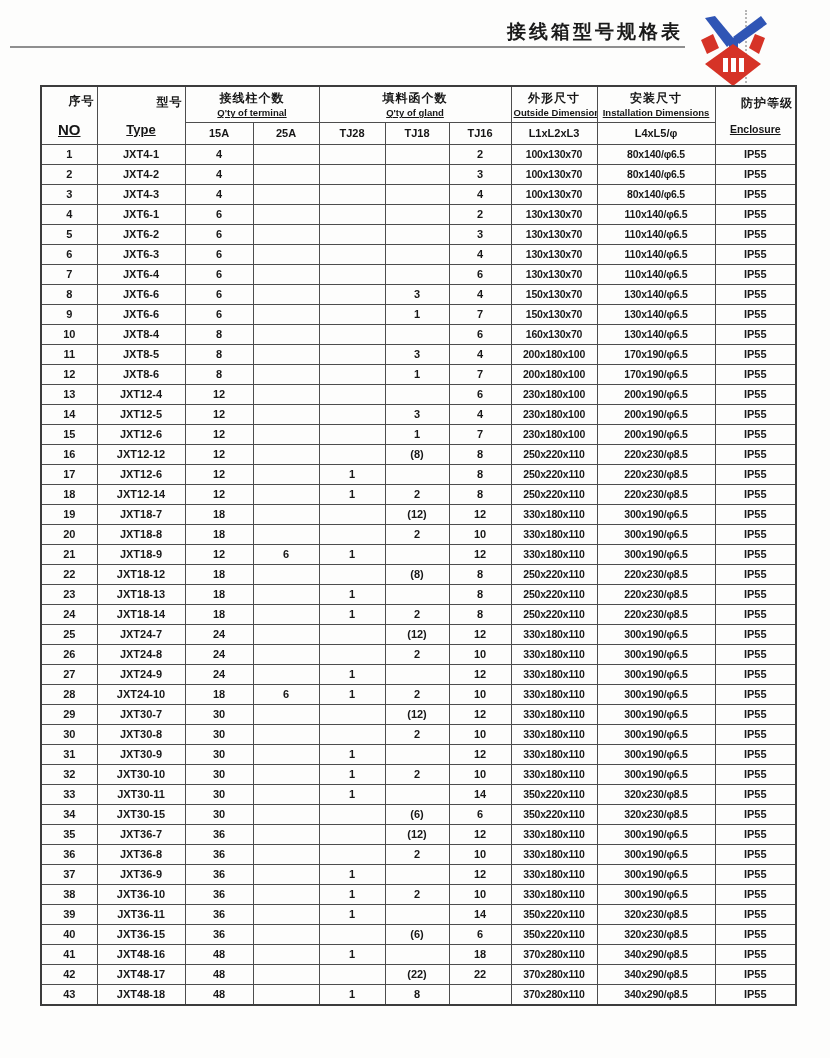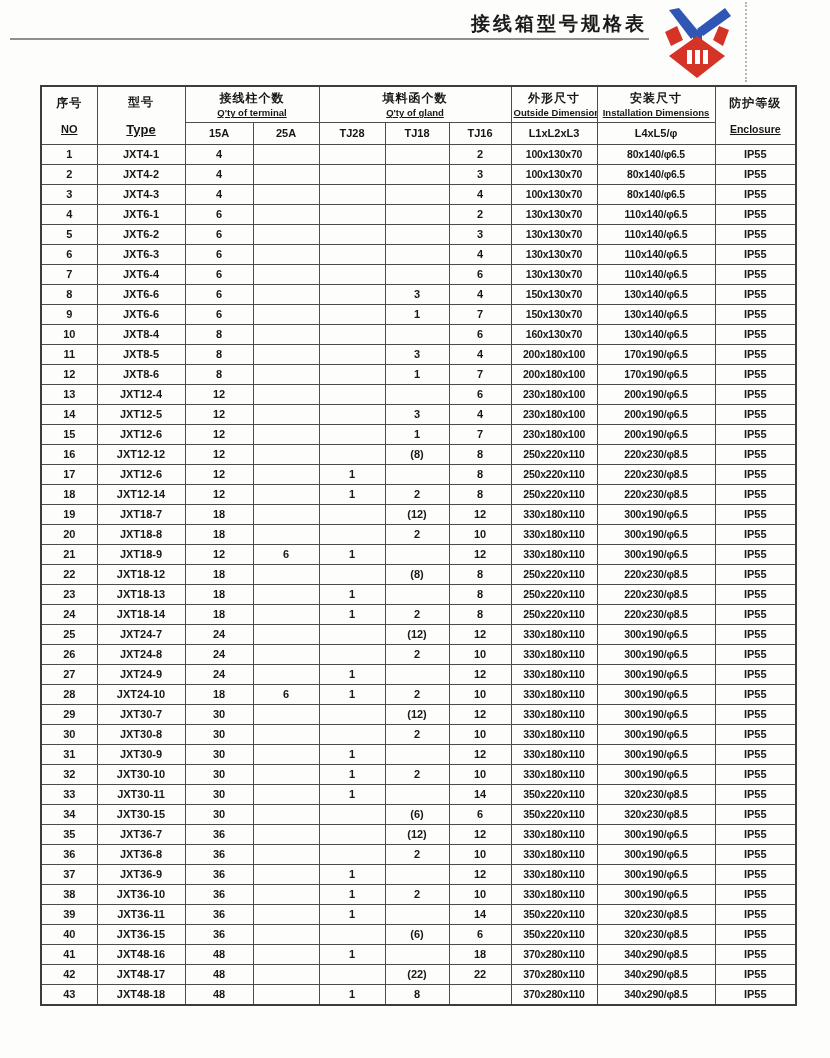--- a/index.html
+++ b/index.html
@@ -6,21 +6,21 @@
   body {
     width:830px; height:1058px; overflow:hidden;
     background:#f4f4f2;
     font-family:"Liberation Sans", sans-serif;
   }
   .page {
     position:relative; width:830px; height:1058px;
     background:#fdfdfc; color:#141414;
   }
   
-  .masthead { position:absolute; top:2px; left:0; width:739px; height:82px; }
+  .masthead { position:absolute; top:10px; left:0; width:739px; height:82px;padding-left:36px; }
   .title-cn {
     position:absolute; top:9px; right:92px;
     font-size:19px; font-weight:bold; letter-spacing:3px; color:#1a1a1a;
   }
   .mast-rule {
     position:absolute; top:36px; left:10px; right:90px;
     border-top:2px solid #8f8f8f;
   }
   .title-en {
     position:absolute; top:42px; right:92px;
@@ -41,21 +41,21 @@
     border:1px solid #4d4d4d;
     padding:0 2px; text-align:center; vertical-align:middle;
     overflow:hidden; white-space:nowrap;
   }
   thead tr.h1 { height:36px; }
   thead tr.h2 { height:22px; }
   thead th { background:#fdfdfc; font-weight:bold; color:#161616; }
   thead .cn { display:block; font-size:12px; letter-spacing:1px; }
   thead .en { display:block; font-size:9.5px; letter-spacing:0;text-decoration:underline; }
   thead th.span2 { vertical-align:middle; }
-  thead th.span2 .cn { margin-bottom:11px; }
+  thead th.span2 .cn { margin-bottom:11px;text-align:right; }
   thead .sub { font-size:11px;margin-left:39px; }
   tbody td { height:19px; font-size:11px; font-weight:bold; color:#181818; }
   tbody td.dim { font-size:10.5px; letter-spacing:-0.2px; }
 </style>
 </head>
 <body>
 
 <div class="page">
 
   <div class="masthead">
@@ -91,21 +91,21 @@
         <col style="width:64px">
       <col style="width:62px">
         <col style="width:86px">
         <col style="width:118px">
       <col style="width:81px">
     </colgroup>
     <thead>
       <tr class="h1">
         <th rowspan="2" class="span2">
           <span class="cn">序号</span>
-          <span class="en" style="font-size:11px">NO</span>
+          <span class="en" style="font-size:15px">NO</span>
         </th>
         <th rowspan="2" class="span2">
           <span class="cn">型号</span>
           <span class="en" style="font-size:13px">Type</span>
         </th>
         <th colspan="2">
           <span class="cn">接线柱个数</span>
           <span class="en">Q'ty of terminal</span>
         </th>
         <th colspan="3">

